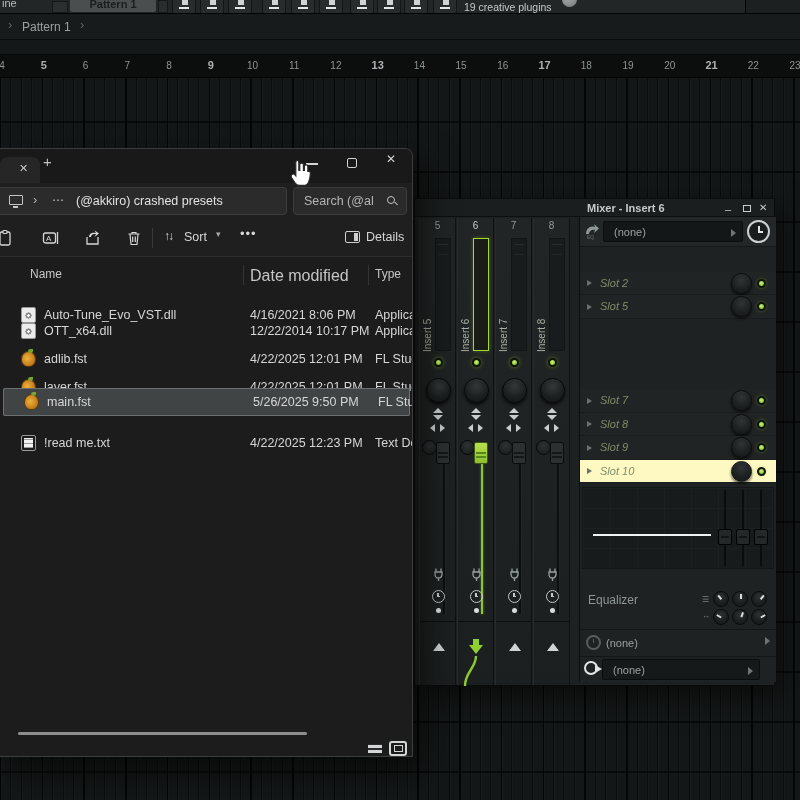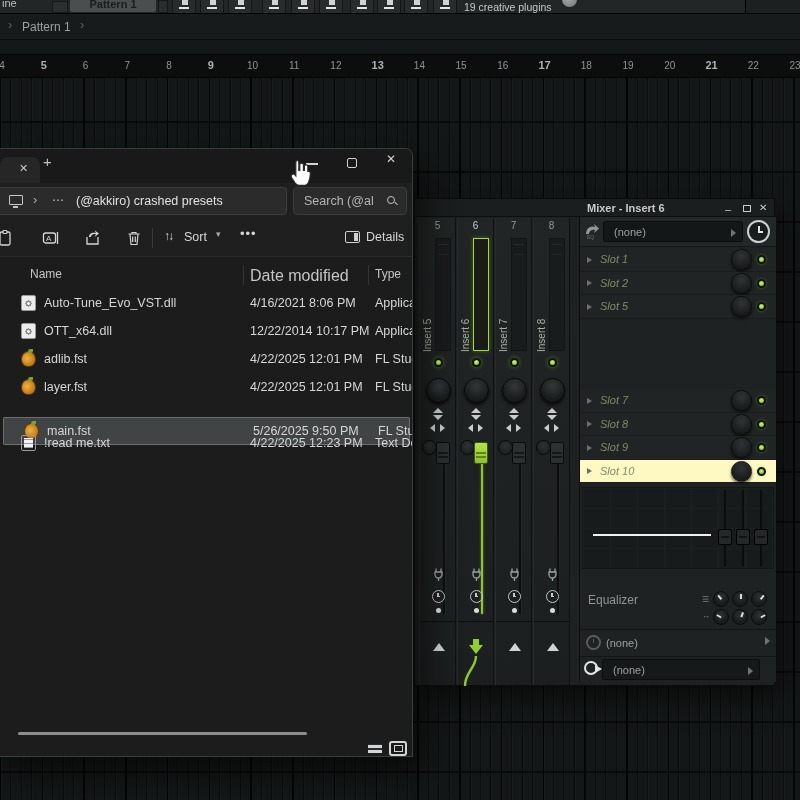--- a/index.html
+++ b/index.html
@@ -289,21 +289,21 @@
       <span class="det-lbl">Details</span>
     </div>
     <div class="ex-header">
       <span class="col-name">Name</span>
       <span class="col-sep" style="left:243px"></span>
       <span class="col-date">Date modified</span>
       <span class="col-sep" style="left:368px"></span>
       <span class="col-type">Type</span>
     </div>
     <div class="ex-list" id="filelist">
-        <div class="frow" style="top: 0px;">
+        <div class="frow" style="top: 12px;">
           <div class="ficon dll"></div>
           <div class="fname">Auto-Tune_Evo_VST.dll</div>
           <div class="fdate">4/16/2021 8:06 PM</div>
           <div class="ftype">Applicatio</div>
         </div>
         <div class="frow" style="top: 28px;">
           <div class="ficon dll"></div>
           <div class="fname">OTT_x64.dll</div>
           <div class="fdate">12/22/2014 10:17 PM</div>
           <div class="ftype">Applicatio</div>
@@ -313,21 +313,21 @@
           <div class="fname">adlib.fst</div>
           <div class="fdate">4/22/2025 12:01 PM</div>
           <div class="ftype">FL Studio</div>
         </div>
         <div class="frow" style="top: 84px;">
           <div class="ficon fst"></div>
           <div class="fname">layer.fst</div>
           <div class="fdate">4/22/2025 12:01 PM</div>
           <div class="ftype">FL Studio</div>
         </div>
-        <div class="frow sel" style="top: 128px;">
+        <div class="frow sel" style="top: 99px;">
           <div class="ficon fst"></div>
           <div class="fname">main.fst</div>
           <div class="fdate">5/26/2025 9:50 PM</div>
           <div class="ftype">FL Studio</div>
         </div>
         <div class="frow" style="top: 140px;">
           <div class="ficon txt"></div>
           <div class="fname">!read me.txt</div>
           <div class="fdate">4/22/2025 12:23 PM</div>
           <div class="ftype">Text Docu</div>
@@ -361,26 +361,20 @@
             <text x="3" y="17" font-size="5" fill="#6a7272" font-family="Liberation Sans,sans-serif">EQ</text>
           </svg>
         <div class="gen-slot">
           <span class="slot-text">(none)</span>
           <span class="caret-r"></span>
         </div>
         <span class="clock-btn"></span>
       </div>
 
       <div class="slots" id="slots">
-          <div class="slot-row" style="top: 0px;">
-            <div class="slot-caret"></div>
-            <div class="slot-label">Slot 1</div>
-            <div class="slot-knob"></div>
-            <div class="slot-led"></div>
-          </div>
           <div class="slot-row" style="top: 23.5px;">
             <div class="slot-caret"></div>
             <div class="slot-label">Slot 2</div>
             <div class="slot-knob"></div>
             <div class="slot-led"></div>
           </div>
           <div class="slot-row" style="top: 47px;">
             <div class="slot-caret"></div>
             <div class="slot-label">Slot 5</div>
             <div class="slot-knob"></div>

